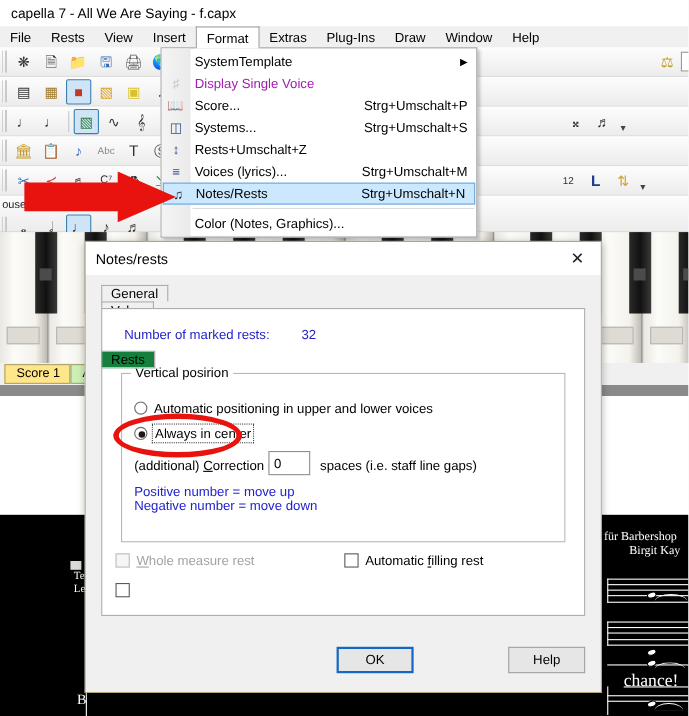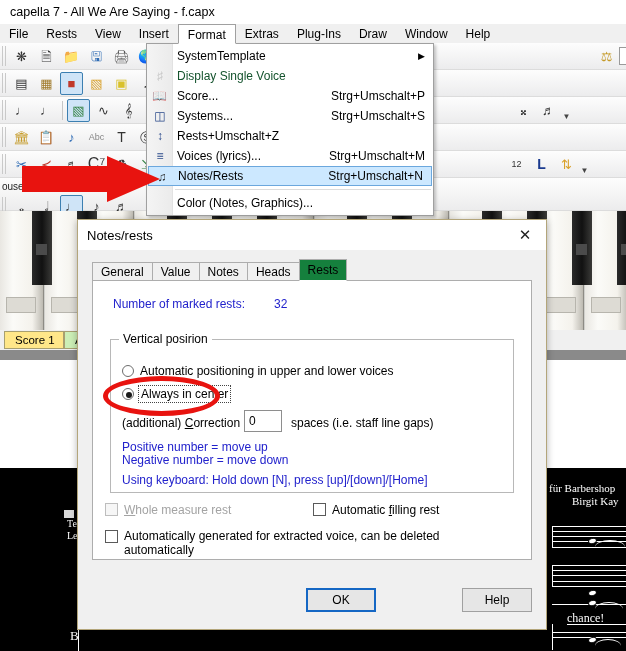--- a/index.html
+++ b/index.html
@@ -99,21 +99,21 @@
   .stab.b { left:64px; background:#ccefb6; width:120px; }
   .sgray { position:absolute; left:0; top:139px; width:626px; height:10px; background:#8a8a8a; }
 
   
   .page { position:absolute; left:0; top:149px; width:626px; height:291px; background:#ffffff; }
   .inv  { position:absolute; left:0; top:108px; width:626px; height:183px; background:#000000; }
 
   .sheettitle { position:absolute; color:#ffffff; font-family:"Liberation Serif", serif;
                 font-size:11px; white-space:nowrap; }
   .lyric { position:absolute; color:#ffffff; font-family:"Liberation Serif", serif;
-           font-size:12px; white-space:nowrap; }
+           font-size:16px; white-space:nowrap; }
   .staffline { position:absolute; height:1px; background:#ffffff; }
   .staffbar  { position:absolute; width:1px; background:#ffffff; }
   .notehead { position:absolute; width:9px; height:6px; border-radius:50%;
               background:#fff; border:1px solid #000; transform:rotate(-18deg); }
   .slur { position:absolute; height:7px; border-top:1px solid #fff; border-radius:50%/100% 100% 0 0; }
 
   .sheetdark { position:absolute; color:#16306b; font-family:"Liberation Serif", serif;
                font-size:11px; white-space:nowrap; }
 
   
@@ -127,39 +127,39 @@
                   background:linear-gradient(to right,#f4f4f4,#ebebeb); border-right:1px solid #e2e2e2; }
   .mrow {
     position:relative; height:20px; display:flex; align-items:center;
     padding-left:30px; padding-right:8px; font-size:12px; color:#000; z-index:2;
   }
   .mrow .mico { position:absolute; left:4px; top:2px; width:18px; height:16px;
                 display:flex; align-items:center; justify-content:center; font-size:12px; color:#2b4a8b; }
   .mrow .mlbl { flex:1 1 auto; white-space:nowrap; }
   .mrow .macc { font-size:12px; color:#000; white-space:nowrap; }
   .mrow .marr { font-size:9px; color:#000; }
-  .mrow.dis .mlbl { color:#14532d; }
+  .mrow.dis .mlbl { color:#a21caf; }
   .mrow.hi { background:#cce8ff; border:1px solid #6ba7dd; margin:0 1px; padding-left:29px; }
   .msep { height:1px; background:#dcdcdc; margin:3px 2px 3px 28px; }
 
   
   .dlg {
     position:absolute; left:77px; top:219px; width:470px; height:411px;
     background:#f0f0f0; border:1px solid #b3a57a; z-index:40;
     box-shadow: 0 2px 7px rgba(0,0,0,.3);
   }
   .dlg .cap { position:absolute; left:0; top:0; width:468px; height:30px; background:#ffffff;
               display:flex; align-items:center; }
   .dlg .cap .t { margin-left:9px; font-size:13px; color:#000; }
   .dlg .cap .x { position:absolute; right:0; top:0; width:42px; height:29px;
                  display:flex; align-items:center; justify-content:center;
                  font-size:15px; color:#222; }
   .dlgbody { position:absolute; left:0; top:30px; width:468px; bottom:0; background:#f0f0f0; }
 
-  .tabs { position:absolute; left:14px; top:9px; height:22px; display:flex; align-items:flex-end; }
+  .tabs { position:absolute; left:14px; top:9px; height:22px; display:flex; align-items:flex-start;flex-direction:column; }
   .tab { height:19px; padding:0 8px; display:flex; align-items:center; font-size:12px;
          background:#f0f0f0; border:1px solid #adadad; border-bottom:none; color:#000;
          margin-right:-1px; }
   .tab.on { height:22px; background:#15803d; border-bottom:1px solid #ffffff; position:relative; z-index:3; }
 
   .panel { position:absolute; left:14px; top:30px; width:440px; height:280px;
            background:#ffffff; border:1px solid #adadad; }
 
   .blue { color:#2222cc; }
   .cnt { position:absolute; font-size:12px; white-space:nowrap; }
@@ -273,21 +273,21 @@
       <div class="ti" style="font-size:14px;">T</div>
       <div class="ti" style="color:#444;">Ⓢ</div>
       <div class="ti">—</div>
     </div>
 
     <div class="tbrow r5">
       <div class="grip"></div>
       <div class="ti" style="color:#2f6cb5;">✂</div>
       <div class="ti" style="color:#c0392b;">≺</div>
       <div class="ti">♬</div>
-      <div class="ti" style="font-size:16px;">C⁷</div>
+      <div class="ti" style="font-size:10px;">C⁷</div>
       <div class="ti">♻</div>
       <div class="ti" style="color:#2f7f3f;">⇲</div>
       <div class="ti">⇔</div>
       <div style="flex:0 0 320px;"></div>
       <div class="ti" style="font-size:9px;">12</div>
       <div class="ti" style="color:#1a3a8f;font-weight:bold;font-size:14px;">L</div>
       <div class="ti" style="color:#d9a12b;">⇅</div>
       <div class="ovf">▼</div>
     </div>
 
@@ -522,39 +522,34 @@
           </div>
 
           <div class="cnt" style="left:11px; top:76px;">
             <span>(additional) </span><span class="u">C</span><span>orrection (±)</span>
           </div>
           <div class="numbox" style="left:133px; top:70px;">0</div>
           <div class="cnt" style="left:180px; top:76px;">spaces (i.e. staff line gaps)</div>
 
           <div class="cnt blue" style="left:11px; top:100px;">Positive number = move up</div>
           <div class="cnt blue" style="left:11px; top:113px;">Negative number = move down</div>
-          <div class="cnt blue" style="left:11px; top:133px;">Using keyboard: Hold down [N], press [up]/[down]/[Home]</div>
         </div>
 
         <div class="chk dis" style="left:12px; top:222px;">
           <span class="cbox dis"></span>
           <span><span class="u">W</span><span>hole measure rest</span></span>
         </div>
 
         <div class="chk" style="left:220px; top:222px;">
           <span class="cbox"></span>
           <span><span>Automatic </span><span class="u">f</span><span>illing rest</span></span>
         </div>
 
         <div class="chk" style="left:12px; top:248px; width:415px;">
           <span class="cbox" style="margin-top:1px;"></span>
-          <span style="line-height:14px;">
-            <span>Automatically generated for extracted voice, can be deleted</span><br>
-            <span>automatically</span>
-          </span>
         </div>
       </div>
 
       <div class="btn def" style="left:228px; top:338px;">OK</div>
       <div class="btn" style="left:384px; top:338px;">Help</div>
     </div>
   </div>
 
   <svg class="annot" style="left:22px; top:156px; width:140px; height:50px;" viewBox="0 0 140 50">
     <polygon points="0,10 85,10 85,0 138,23 85,46 85,36 0,36" fill="#e8130f"></polygon>

